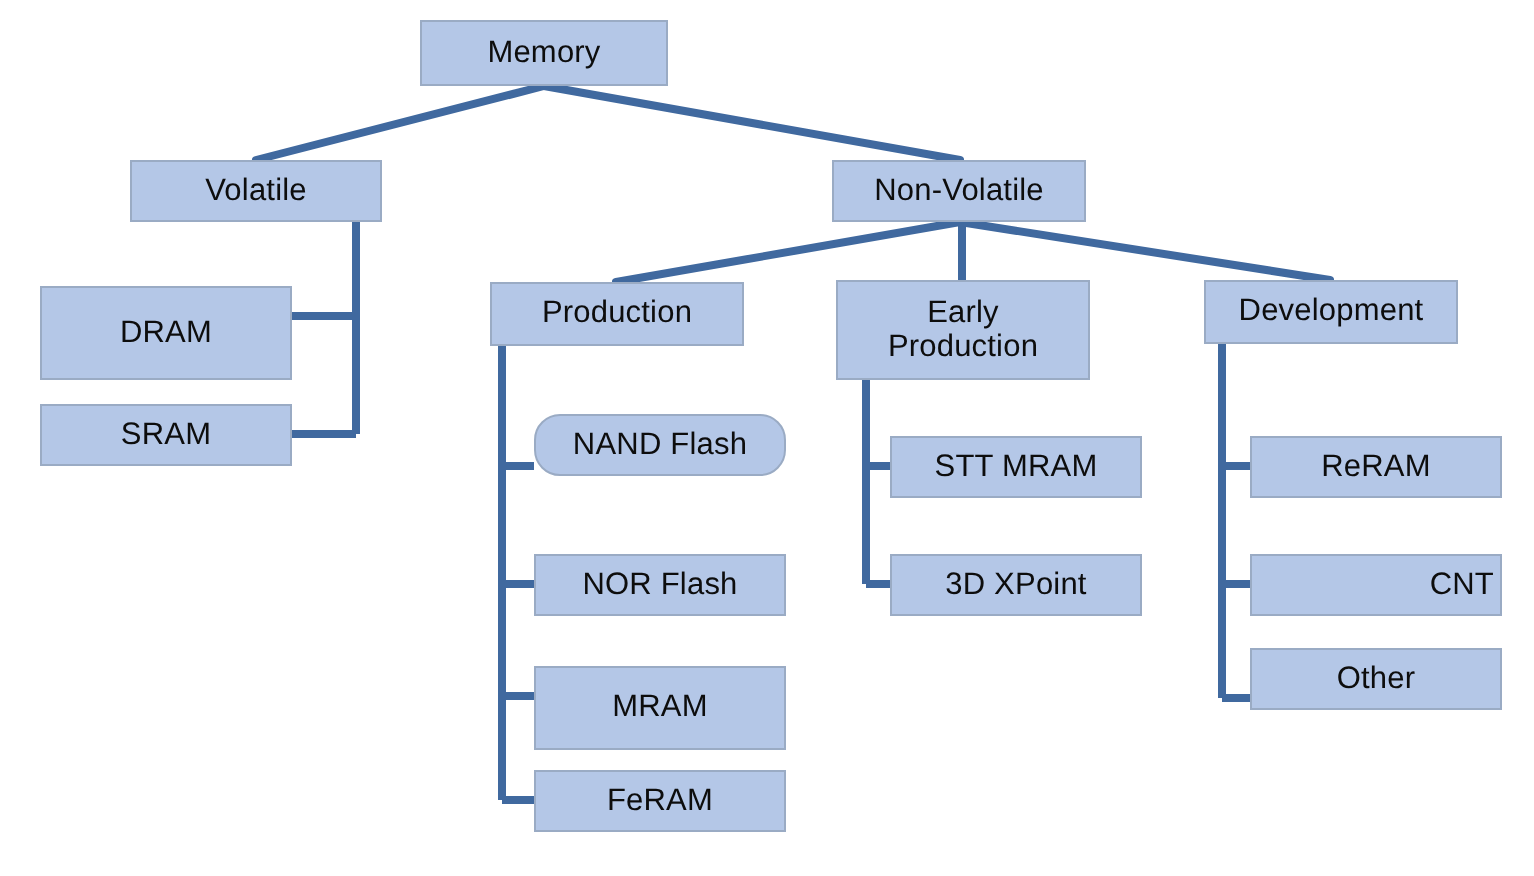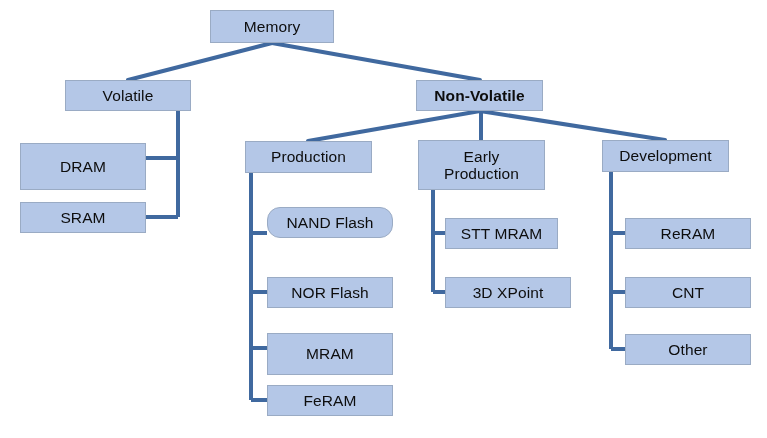--- a/index.html
+++ b/index.html
@@ -83,21 +83,21 @@
   </svg>
 
   <div class="node" style="left:210px; top:10px; width:124px; height:33px;">
     <span class="label">Memory</span>
   </div>
 
   <div class="node" style="left:65px; top:80px; width:126px; height:31px;align-items:center;">
     <span class="label">Volatile</span>
   </div>
 
-  <div class="node" style="left:416px; top:80px; width:127px; height:31px;font-weight:bold;">
+  <div class="node" style="left:416px; top:80px; width:127px; height:31px;">
     <span class="label">Non-Volatile</span>
   </div>
 
   <div class="node" style="left:20px; top:143px; width:126px; height:47px;">
     <span class="label">DRAM</span>
   </div>
 
   <div class="node" style="left:20px; top:202px; width:126px; height:31px;">
     <span class="label">SRAM</span>
   </div>
@@ -124,33 +124,33 @@
   </div>
 
   <div class="node" style="left:267px; top:333px; width:126px; height:42px;justify-content:center;">
     <span class="label">MRAM</span>
   </div>
 
   <div class="node" style="left:267px; top:385px; width:126px; height:31px;">
     <span class="label">FeRAM</span>
   </div>
 
-  <div class="node" style="left:445px; top:218px; width:113px; height:31px;">
+  <div class="node" style="left:445px; top:218px; width:126px; height:31px;">
     <span class="label">STT MRAM</span>
   </div>
 
   <div class="node" style="left:445px; top:277px; width:126px; height:31px;">
     <span class="label">3D XPoint</span>
   </div>
 
   <div class="node" style="left:625px; top:218px; width:126px; height:31px;">
     <span class="label">ReRAM</span>
   </div>
 
-  <div class="node" style="left:625px; top:277px; width:126px; height:31px;">
+  <div class="node" style="left:625px; top:277px; width:126px; height:31px;text-align:right;">
     <span class="label">CNT</span>
   </div>
 
-  <div class="node" style="left:625px; top:334px; width:126px; height:31px;">
+  <div class="node" style="left:625px; top:324px; width:126px; height:31px;">
     <span class="label">Other</span>
   </div>
 
 </div>
 
 </body></html>

